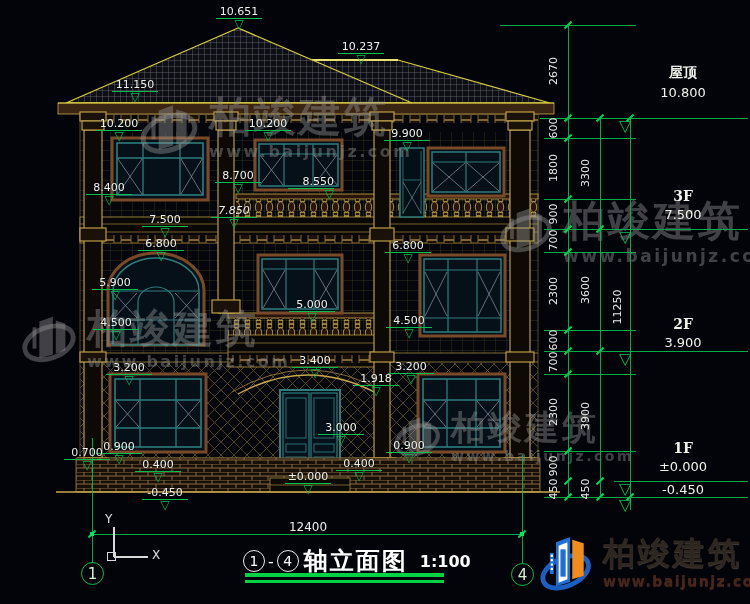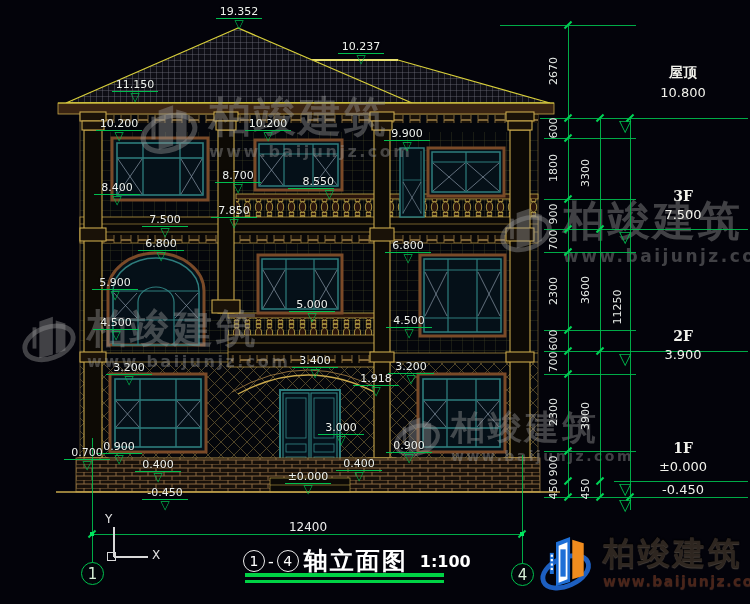--- a/index.html
+++ b/index.html
@@ -333,21 +333,21 @@
           <rect x="28" y="86" width="5" height="5"></rect>
       </g>
     </svg>
     <div class="logo-text">
       <span class="logo-brand">柏竣建筑</span>
       <span class="logo-url">www.baijunjz.com</span>
     </div>
   </div>
 
 <div class="elev" style="left: 214px; top: 6px;">
-      <span class="elbl">19.352</span>
+      <span class="elbl">10.651</span>
       <i class="eline"></i>
       <span class="etri">▽</span>
     </div>
     <div class="elev" style="left: 336px; top: 41px;">
       <span class="elbl">10.237</span>
       <i class="eline"></i>
       <span class="etri">▽</span>
     </div>
     <div class="elev" style="left: 110px; top: 79px;">
       <span class="elbl">11.150</span>
@@ -372,26 +372,26 @@
     <div class="elev" style="left: 213px; top: 170px;">
       <span class="elbl">8.700</span>
       <i class="eline"></i>
       <span class="etri">▽</span>
     </div>
     <div class="elev" style="left: 284px; top: 176px; align-items: flex-end;">
       <span class="elbl">8.550</span>
       <i class="eline"></i>
       <span class="etri">▽</span>
     </div>
-    <div class="elev" style="left: 92px; top: 182px;">
+    <div class="elev" style="left: 84px; top: 182px;">
       <span class="elbl">8.400</span>
       <i class="eline"></i>
       <span class="etri">▽</span>
     </div>
-    <div class="elev" style="left: 209px; top: 205px;">
+    <div class="elev" style="left: 209px; top: 205px; font-style: italic;">
       <span class="elbl">7.850</span>
       <i class="eline"></i>
       <span class="etri">▽</span>
     </div>
     <div class="elev" style="left: 140px; top: 214px;">
       <span class="elbl">7.500</span>
       <i class="eline"></i>
       <span class="etri">▽</span>
     </div>
     <div class="elev" style="left: 136px; top: 238px;">
@@ -537,21 +537,21 @@
     <div class="ltri" style="left: 619px; top: 482px;">▽</div>
     <div class="ltri" style="left: 619px; top: 498px;">▽</div>
     <div class="rlevel" style="left: 628px; top: 64px; text-align: center;">
       <div class="rname">屋顶</div>
       <div class="relev">10.800</div>
     </div>
     <div class="rlevel" style="left: 628px; top: 188px;">
       <div class="rname">3F</div>
       <div class="relev">7.500</div>
     </div>
-    <div class="rlevel" style="left: 628px; top: 328px;">
+    <div class="rlevel" style="left: 628px; top: 316px;">
       <div class="rname">2F</div>
       <div class="relev">3.900</div>
     </div>
     <div class="rlevel" style="left: 628px; top: 440px;">
       <div class="rname">1F</div>
       <div class="relev">±0.000</div>
       <div class="rsub">-0.450</div>
     </div>
   </div>
 

